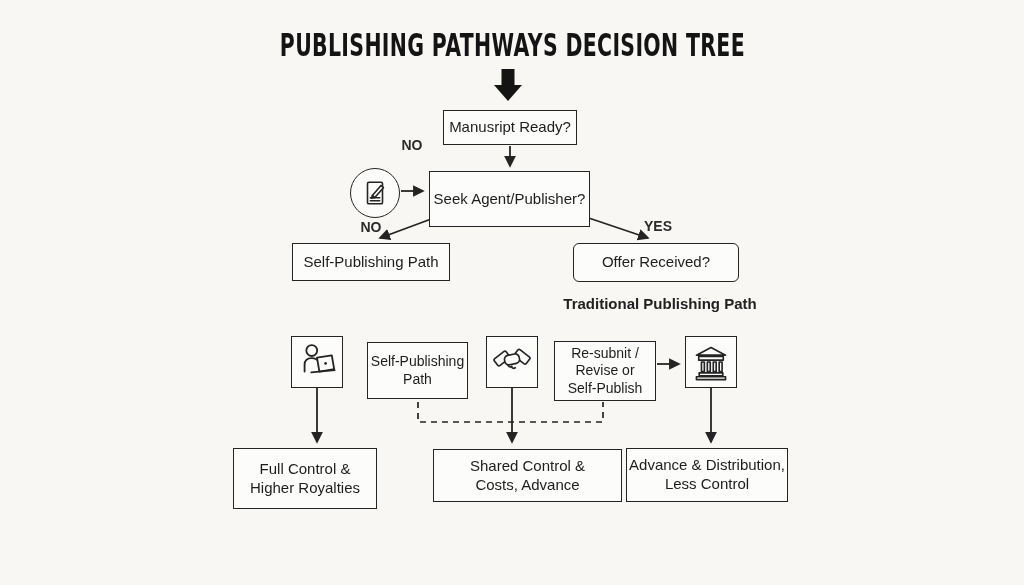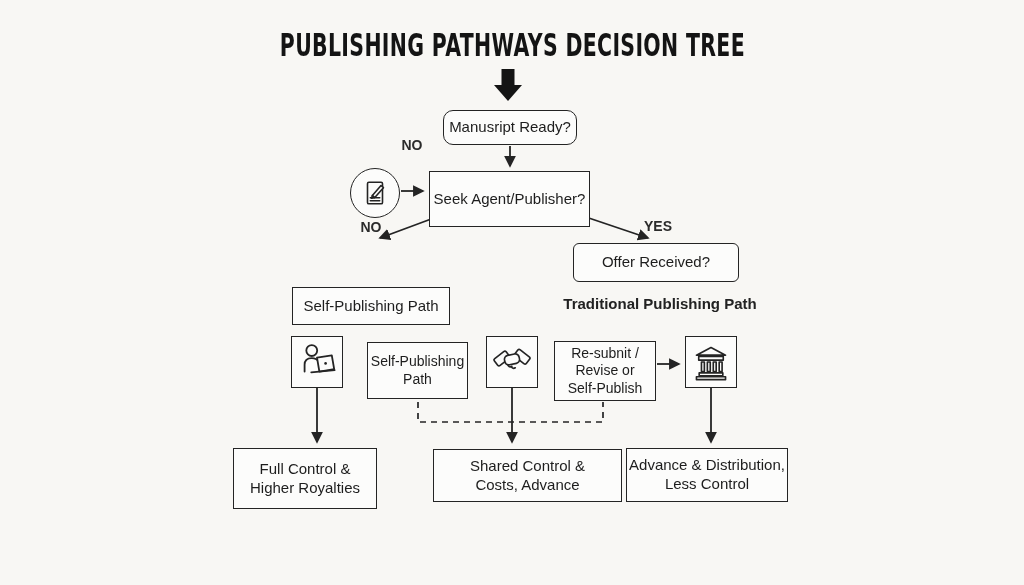--- a/index.html
+++ b/index.html
@@ -96,21 +96,21 @@
 
     <line x1="657" y1="364" x2="679" y2="364" stroke="#242424" stroke-width="1.8" marker-end="url(#arrow)"></line>
 
     <path d="M418,402 V422 H603 V402" fill="none" stroke="#242424" stroke-width="1.7" stroke-dasharray="6 5"></path>
   </svg>
 
   <div class="titlewrap">
     <span class="title">PUBLISHING PATHWAYS DECISION TREE</span>
   </div>
 
-  <div class="box" style="left:443px;top:110px;width:134px;height:35px;border-radius:10px;">
+  <div class="box" style="left:443px;top:110px;width:134px;height:35px;">
     <span>Manusript Ready?</span>
   </div>
   <div class="lbl" style="left:396px;top:137px;width:32px;">NO</div>
 
   <div class="circleicon" style="left:350px;top:168px;">
     <span>
       <svg viewBox="0 0 32 32" width="30" height="30" fill="none" stroke="#242424" stroke-width="1.7" stroke-linejoin="round" stroke-linecap="round">
         <rect x="8" y="4.5" width="16" height="23" rx="1.5"></rect>
         <line x1="11" y1="21" x2="21" y2="21"></line>
         <line x1="11" y1="24.3" x2="21" y2="24.3"></line>
@@ -119,21 +119,21 @@
       </svg>
     </span>
   </div>
   <div class="lbl" style="left:355px;top:219px;width:32px;">NO</div>
 
   <div class="box" style="left:429px;top:171px;width:161px;height:56px;">
     <span>Seek Agent/Publisher?</span>
   </div>
   <div class="lbl" style="left:640px;top:218px;width:36px;">YES</div>
 
-  <div class="box" style="left:292px;top:243px;width:158px;height:38px;margin-top:44px;">
+  <div class="box" style="left:292px;top:243px;width:158px;height:38px;">
     <span>Self-Publishing Path</span>
   </div>
   <div class="box" style="left:573px;top:243px;width:166px;height:39px;border-radius:6px;">
     <span>Offer Received?</span>
   </div>
   <div class="caption" style="left:560px;top:295px;width:200px;">Traditional Publishing Path</div>
 
   <div class="iconbox" style="left:291px;top:336px;width:52px;height:52px;">
     <span>
       <svg viewBox="0 0 44 44" width="42" height="42" fill="none" stroke="#242424" stroke-width="1.9" stroke-linejoin="round" stroke-linecap="round">

